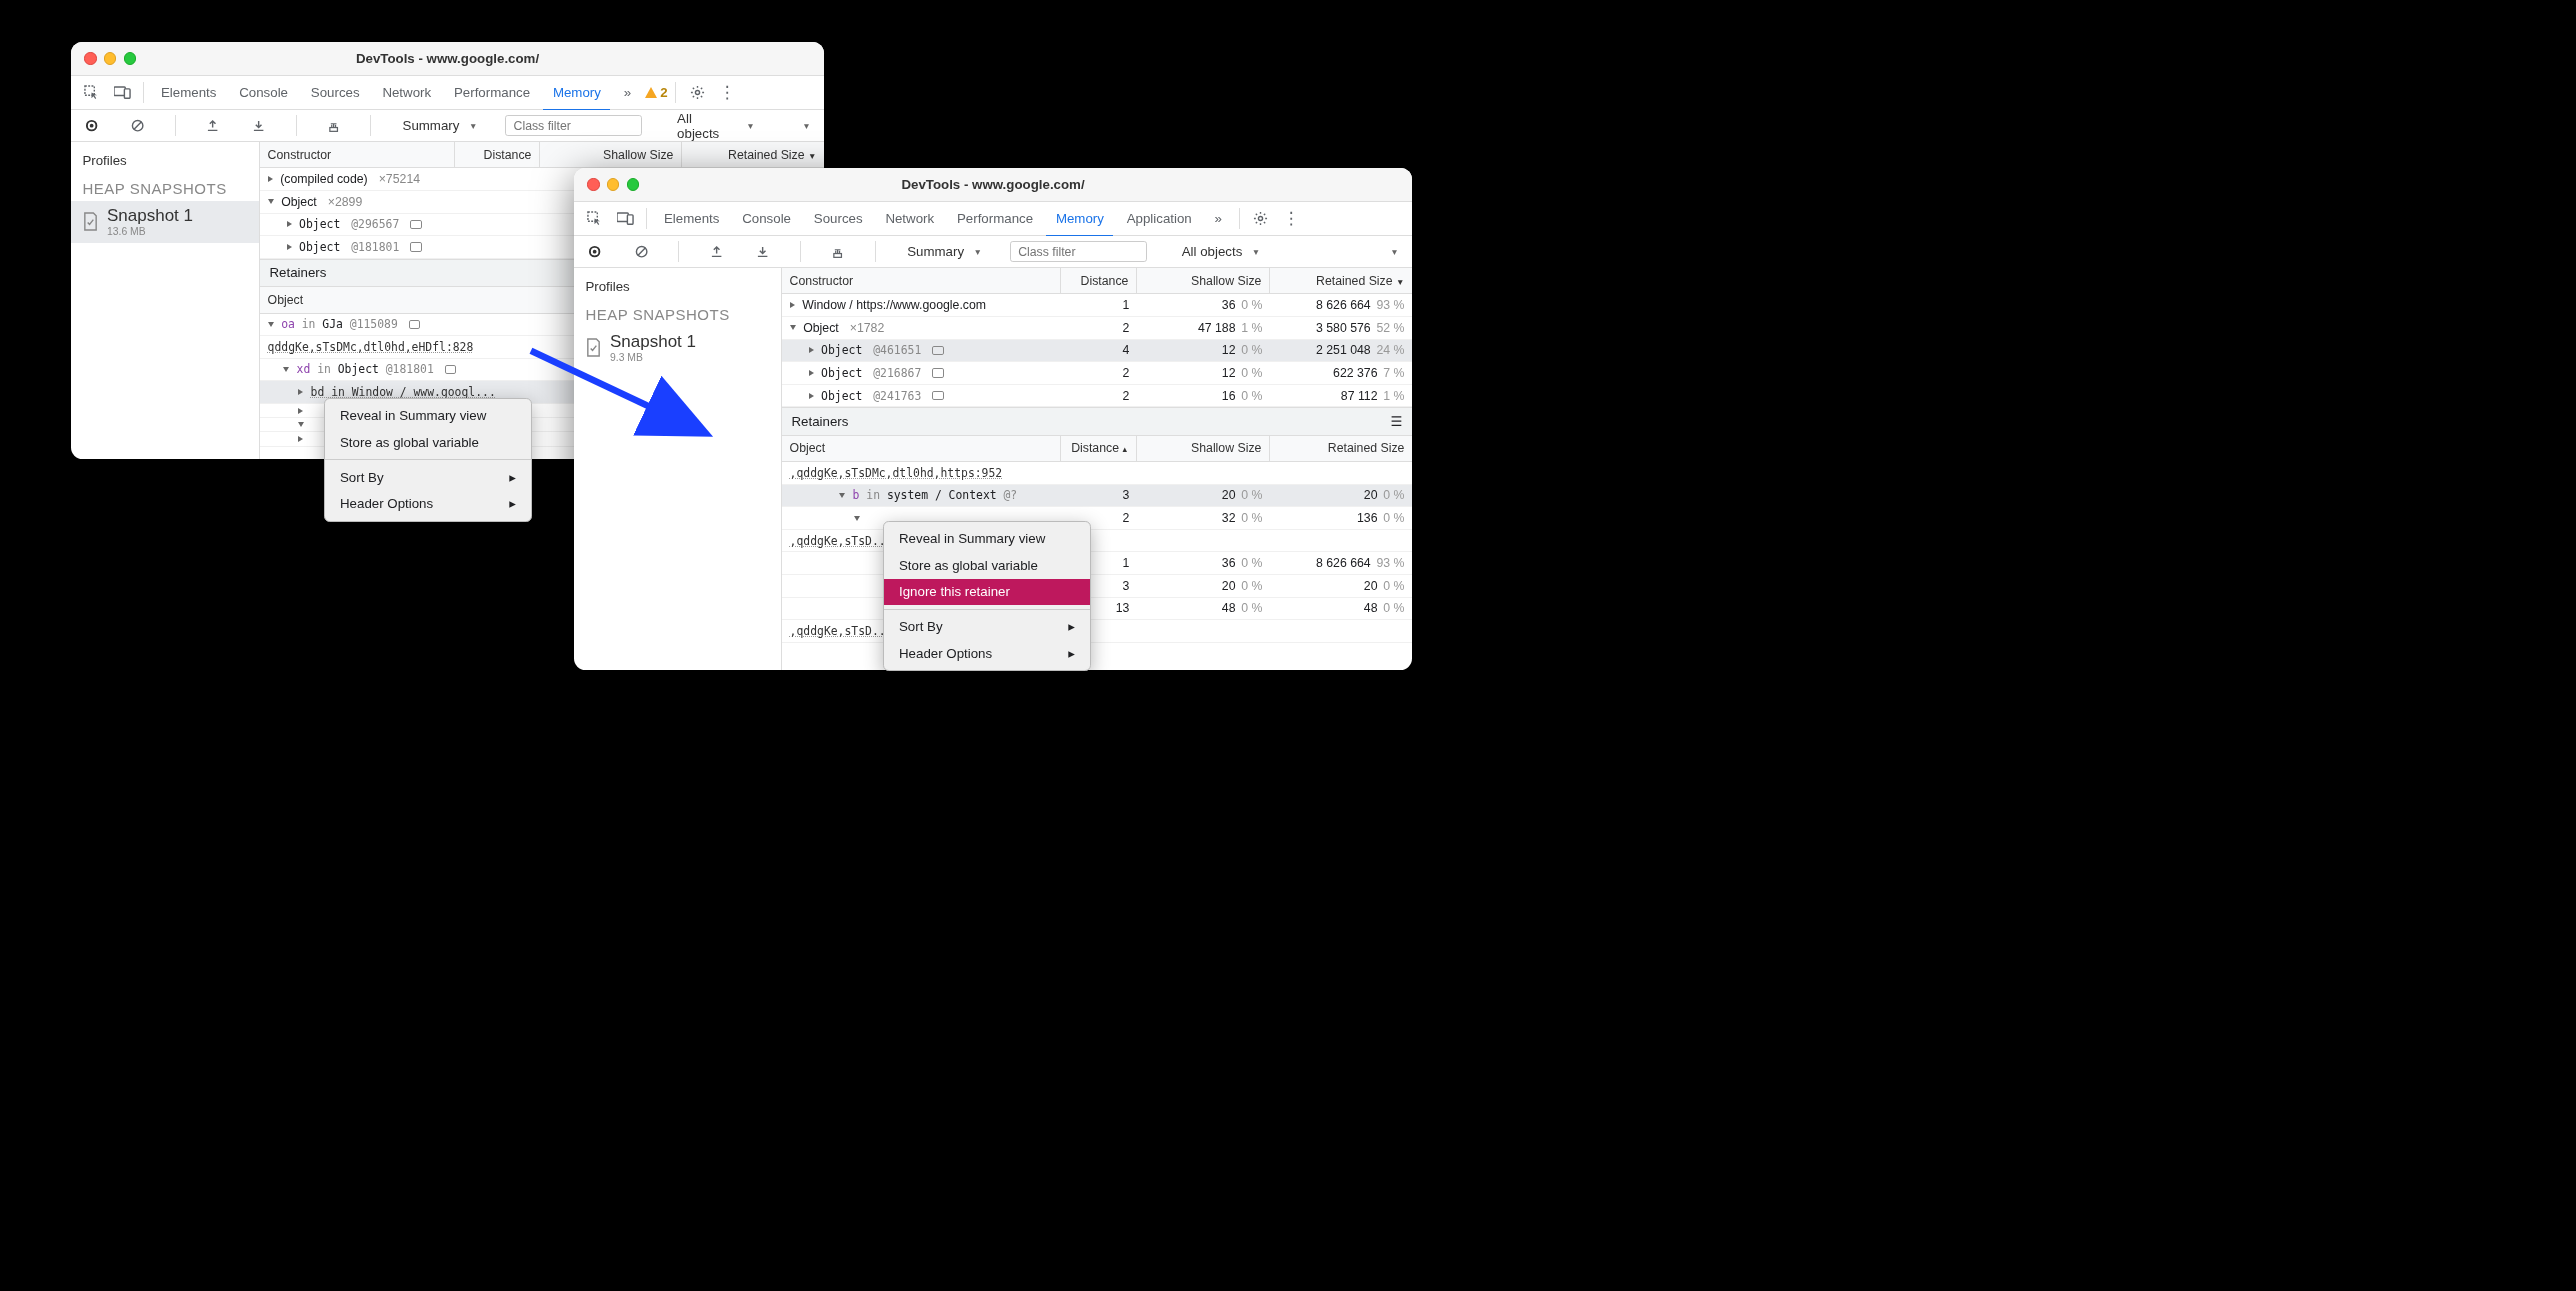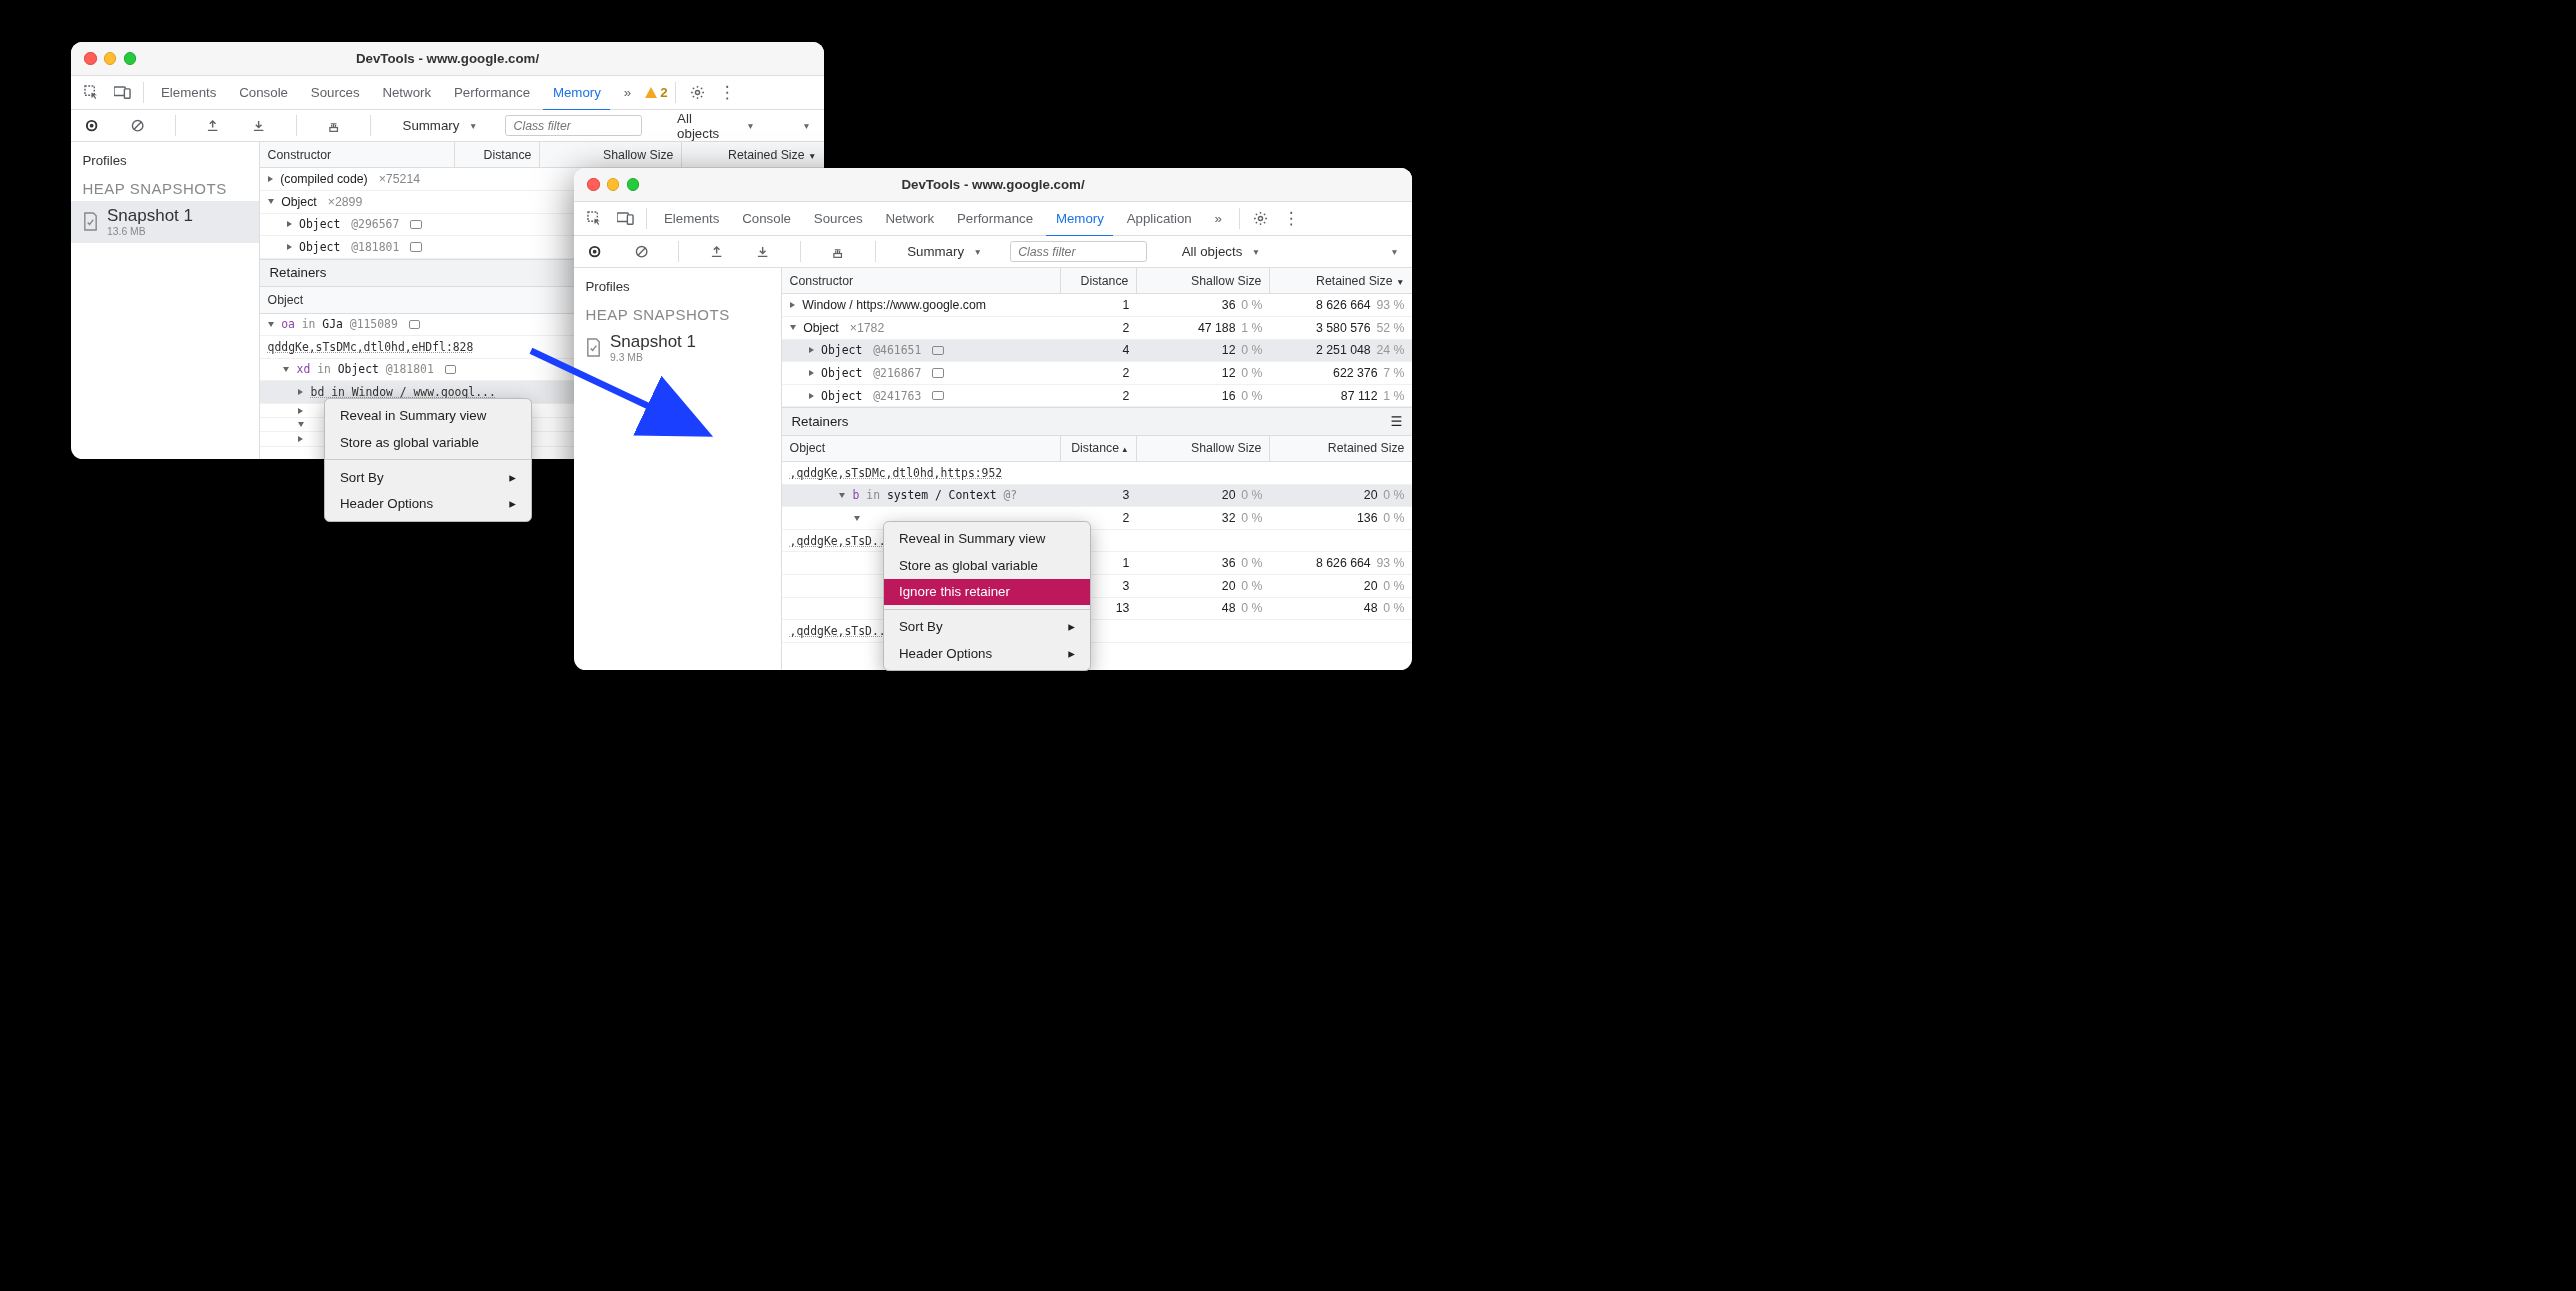--- a/index.html
+++ b/index.html
@@ -67,21 +67,21 @@
 .tab.active {
   color:#1a73e8; border-bottom:1.9px solid #1a73e8;
 }
 .warn-badge{display:flex;align-items:center;gap:3.8px;color:#b8860b;font-weight:600;}
 .warn-tri{width:0;height:0;border-left:6.6px solid transparent;border-right:6.6px solid transparent;border-bottom:11.4px solid #f5a623;}
 .toolbar {
   height:32px;display:flex;align-items:center;border-bottom:0.9px solid #ddd;padding:0 7.6px;gap:20px;
 }
 .dropdown{display:flex;align-items:center;gap:5.7px;padding:0 7.6px;color:#333;}
 .dropdown::after{content:"▼";font-size:8.5px;color:#666;margin-left:3.8px;}
-.filter-input{border:0.9px solid #ccc;border-radius:2.8px;padding:2.8px 7.6px;font-size:12.3px;color:#999;width:137px;font-style:italic;}
+.filter-input{border:0.9px solid #ccc;border-radius:2.8px;padding:2.8px 7.6px;font-size:12.3px;color:#999;width:137px;}
 .content{display:flex;height:calc(100% - 100px);}
 .sidebar{width:189px;border-right:0.9px solid #ddd;padding:7.6px 0;}
 .sidebar h3{font-size:13.3px;font-weight:400;padding:3.8px 11.4px;color:#333;}
 .sidebar .group{font-size:15px;color:#888;padding:7.6px 11.4px 3.8px;letter-spacing:0.5px;}
 .snap-item{display:flex;align-items:center;gap:7.6px;padding:5.7px 11.4px;background:#e8eaed;}
 .snap-item.nosel{background:transparent;}
 .snap-item svg{flex-shrink:0;}
 .snap-item .name{font-size:17px;color:#333;}
 .snap-item .size{font-size:10.4px;color:#888;}
 .main{flex:1;display:flex;flex-direction:column;min-width:0;}

